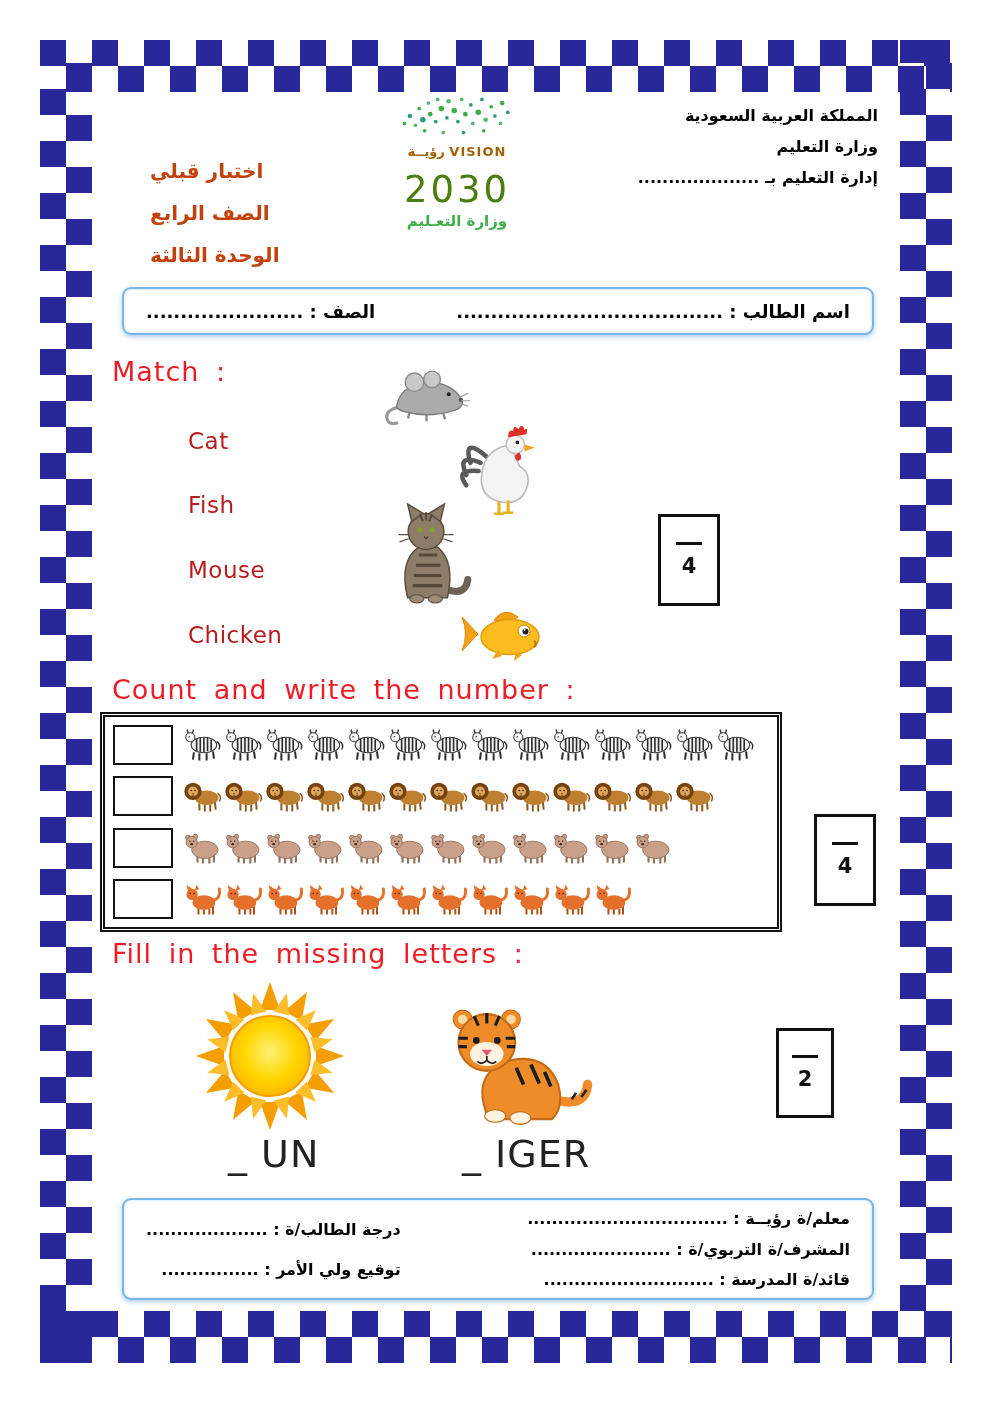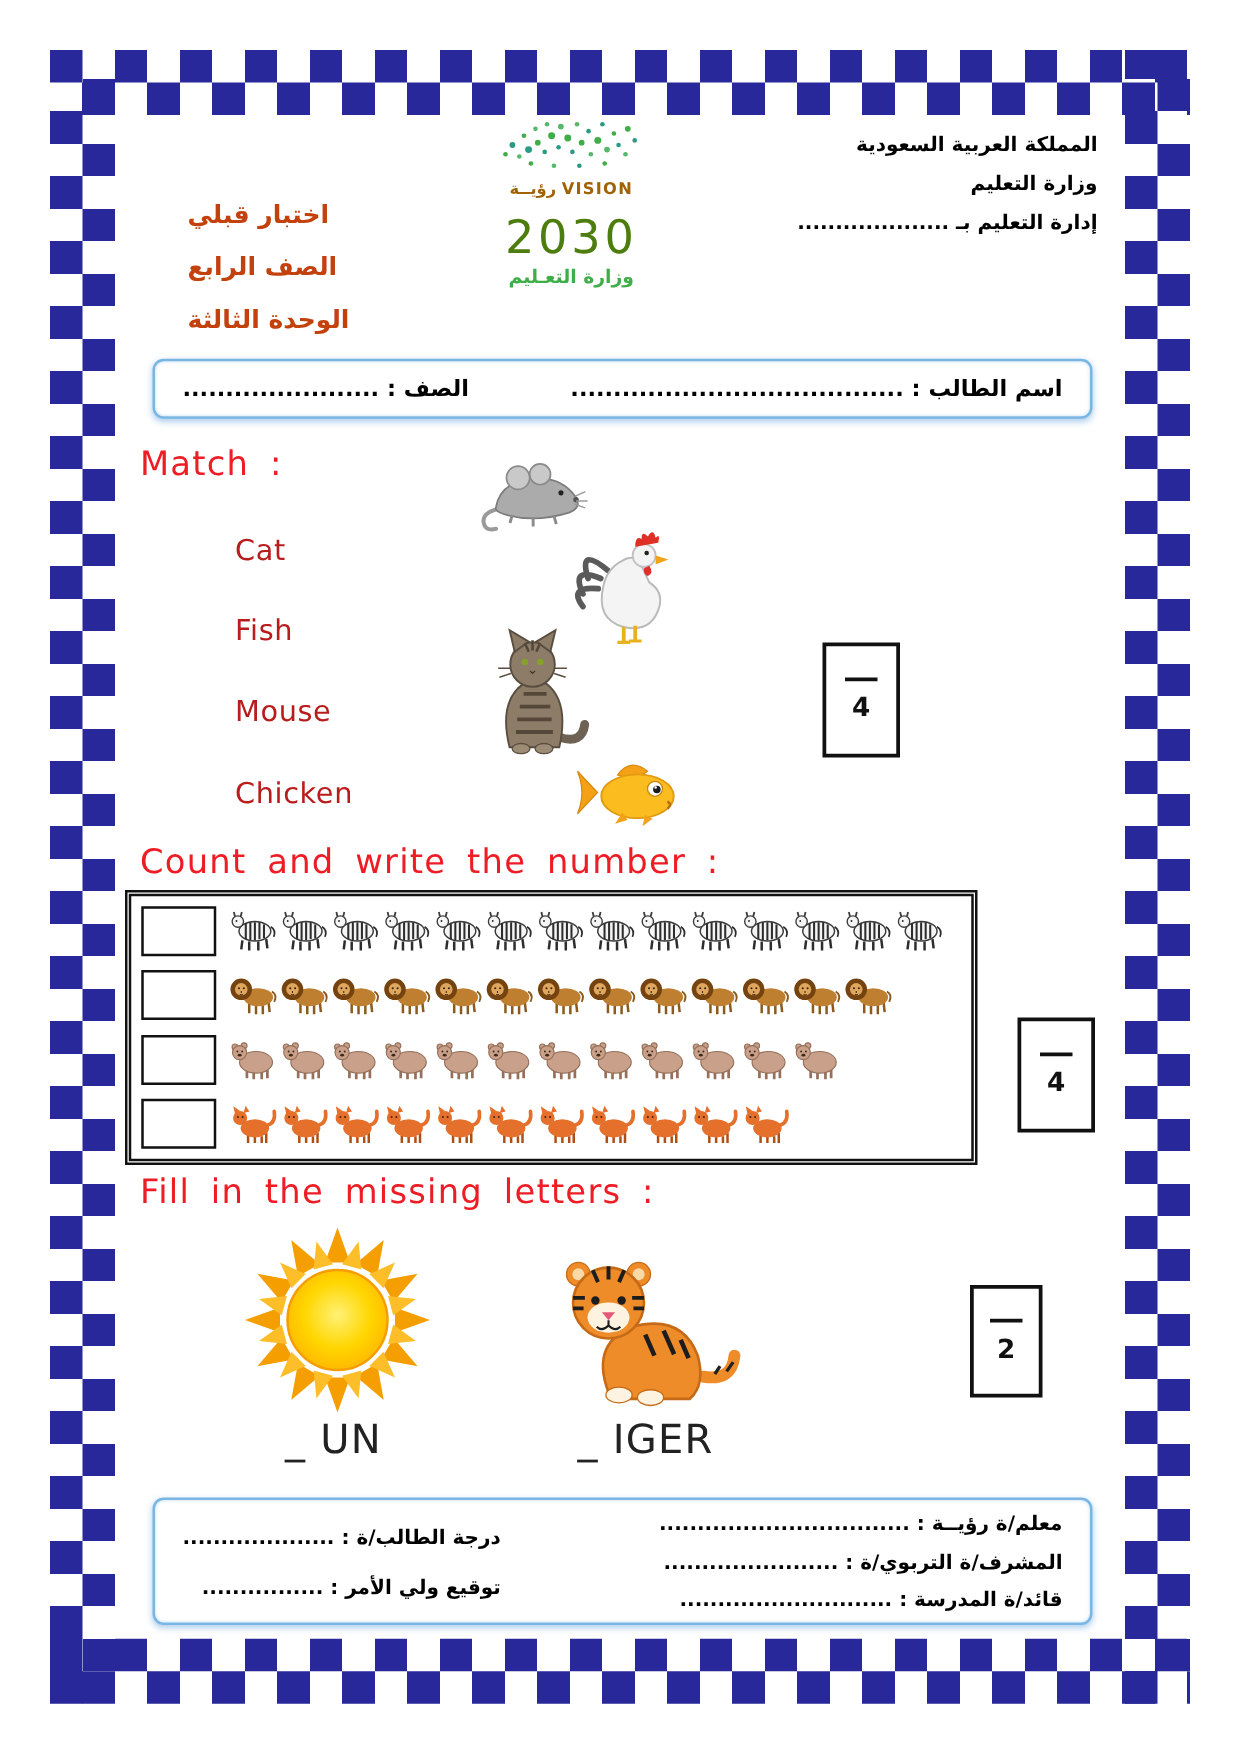--- a/index.html
+++ b/index.html
@@ -77,21 +77,21 @@
   .count-row{display:flex;align-items:center;height:52px;}
   .count-box{width:60px;height:40px;border:2.5px solid #111;margin:0 10px 0 4px;
     flex:none;background:#fff;box-sizing:border-box;}
   .count-icons{display:flex;align-items:center;gap:1px;flex:1;overflow:hidden;}
   .row-icon{width:40px;height:34px;flex:none;}
 
   
   .fill-img{position:absolute;}
   #img-sun{top:982px;left:196px;width:148px;height:148px;}
   #img-tiger{top:994px;left:428px;width:168px;height:140px;}
-  .fill-answer{position:absolute;font-size:32px;color:#222;letter-spacing:1px;}
+  .fill-answer{position:absolute;font-size:38px;color:#222;letter-spacing:1px;}
   #answer-0{top:1132px;left:228px;}
   #answer-1{top:1132px;left:462px;}
 
   
   .footer-box{position:absolute;top:1198px;left:122px;width:752px;height:102px;
     direction:rtl;display:flex;justify-content:space-between;align-items:stretch;
     padding:9px 22px;font-weight:bold;font-size:16px;color:#000;}
   .footer-col-right{display:flex;flex-direction:column;justify-content:space-between;text-align:right;}
   .footer-col-left{display:flex;flex-direction:column;justify-content:space-around;text-align:right;}
 </style>

